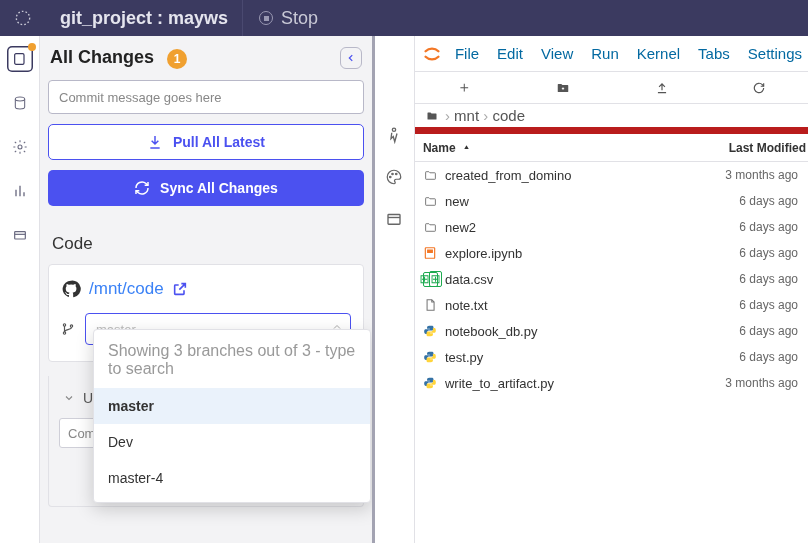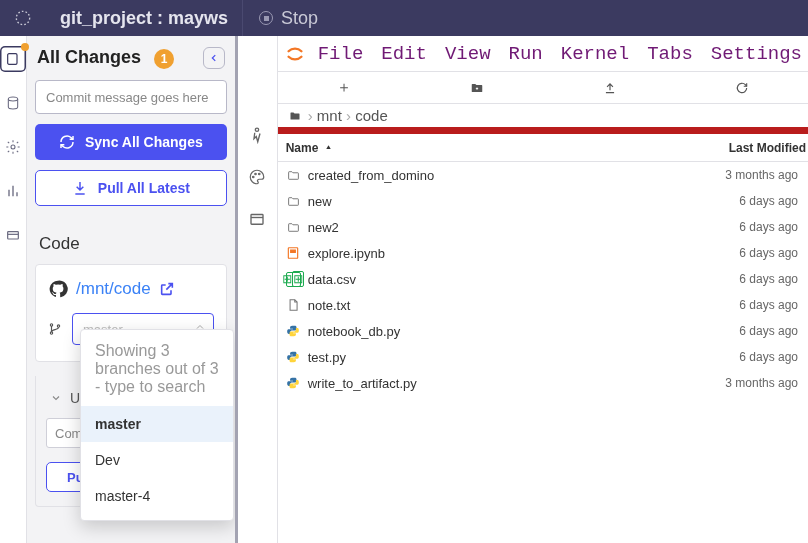--- a/index.html
+++ b/index.html
@@ -70,21 +70,21 @@
   .lower-btns { display:flex;gap:12px;justify-content:flex-end;margin-top:14px;}
   .sm-btn { height:30px;padding:0 20px;border-radius:5px;font-size:13px;font-weight:600;cursor:pointer;border:1.5px solid #4b51f0;background:#fff;color:#4b51f0;}
   .sm-btn.ghost { border:none;background:transparent;color:#d7d7de;display:flex;align-items:center;gap:6px;}
 
   
   .right { flex:1; display:flex;}
   .rt-iconcol { width:40px;border-right:1px solid #e1e1e6;display:flex;flex-direction:column;align-items:center;padding-top:90px;gap:24px;color:#666;}
   .rt-main { flex:1; display:flex; flex-direction:column;}
   .rt-top { height:36px;border-bottom:1px solid #e1e1e6;display:flex;align-items:center;padding:0 6px 0 2px;}
   .jup-logo { width:30px;height:30px;display:flex;align-items:center;justify-content:center;}
-  .menu { display:flex;gap:18px;font-size:19px;color:#701a75;padding-left:8px;font-family:Liberation Mono, monospace;}
+  .menu { display:flex;gap:18px;font-size:15px;color:#0369a1;padding-left:8px;}
   .menu span{cursor:pointer;}
   .rt-toolbar { height:32px;border-bottom:1px solid #e1e1e6;display:flex;align-items:center;justify-content:space-around;color:#555;}
   .rt-toolbar .tb{cursor:pointer;font-size:15px;}
   .crumbs { height:30px;border-bottom:7px solid #b91c1c;display:flex;align-items:center;gap:6px;padding:0 10px;color:#555;font-size:15px;}
   .crumbs .sep{color:#aaa;}
   .ftable { width:100%; font-size:13px;}
   .ft-head { display:flex;align-items:center;height:28px;border-bottom:1px solid #e1e1e6;font-weight:600;font-size:12px;}
   .ft-head .col-n{flex:1;padding-left:8px;display:flex;align-items:center;gap:6px;}
   .ft-head .col-m{width:120px;text-align:right;padding-right:2px;}
   .ft-row { display:flex;align-items:center;height:26px;}
@@ -156,32 +156,32 @@
         <span class="count">1</span>
       </h1>
       <div class="collapse">
         <svg width="10" height="10" viewBox="0 0 24 24" fill="none" stroke="#4b51f0" stroke-width="3">
             <path d="M15 5l-7 7 7 7"></path>
           </svg>
       </div>
     </div>
     <div class="lp-body">
       <input class="commit-input" placeholder="Commit message goes here" style="">
+      <button class="btn outline">
+        <svg width="16" height="16" viewBox="0 0 24 24" fill="none" stroke="#4b51f0" stroke-width="2.2">
+            <path d="M12 3v12M7 10l5 5 5-5M5 21h14"></path>
+          </svg>
+        <span>Pull All Latest</span>
+      </button>
       <button class="btn primary">
         <svg width="16" height="16" viewBox="0 0 24 24" fill="none" stroke="#fff" stroke-width="2.2">
             <path d="M3 12a9 9 0 0 1 15-6.7L21 8M21 12a9 9 0 0 1-15 6.7L3 16"></path>
             <path d="M21 3v5h-5M3 21v-5h5"></path>
           </svg>
         <span>Sync All Changes</span>
-      </button>
-      <button class="btn outline">
-        <svg width="16" height="16" viewBox="0 0 24 24" fill="none" stroke="#4b51f0" stroke-width="2.2">
-            <path d="M12 3v12M7 10l5 5 5-5M5 21h14"></path>
-          </svg>
-        <span>Pull All Latest</span>
       </button>
     </div>
 
     <div class="section-label">Code</div>
 
     <div class="code-card">
       <div class="code-path">
         <span>
           <svg width="20" height="20" viewBox="0 0 24 24" fill="#333">
               <path d="M12 2a10 10 0 0 0-3.2 19.5c.5.1.7-.2.7-.5v-1.8c-2.8.6-3.4-1.3-3.4-1.3-.5-1.1-1.1-1.4-1.1-1.4-.9-.6.1-.6.1-.6 1 .1 1.5 1 1.5 1 .9 1.6 2.4 1.1 3 .9.1-.7.4-1.1.7-1.4-2.2-.3-4.6-1.1-4.6-5 0-1.1.4-2 1-2.7-.1-.3-.4-1.3.1-2.7 0 0 .8-.3 2.8 1a9.6 9.6 0 0 1 5 0c1.9-1.3 2.8-1 2.8-1 .5 1.4.2 2.4.1 2.7.6.7 1 1.6 1 2.7 0 3.9-2.3 4.7-4.6 5 .4.3.7 1 .7 2v3c0 .3.2.6.7.5A10 10 0 0 0 12 2z"></path>

